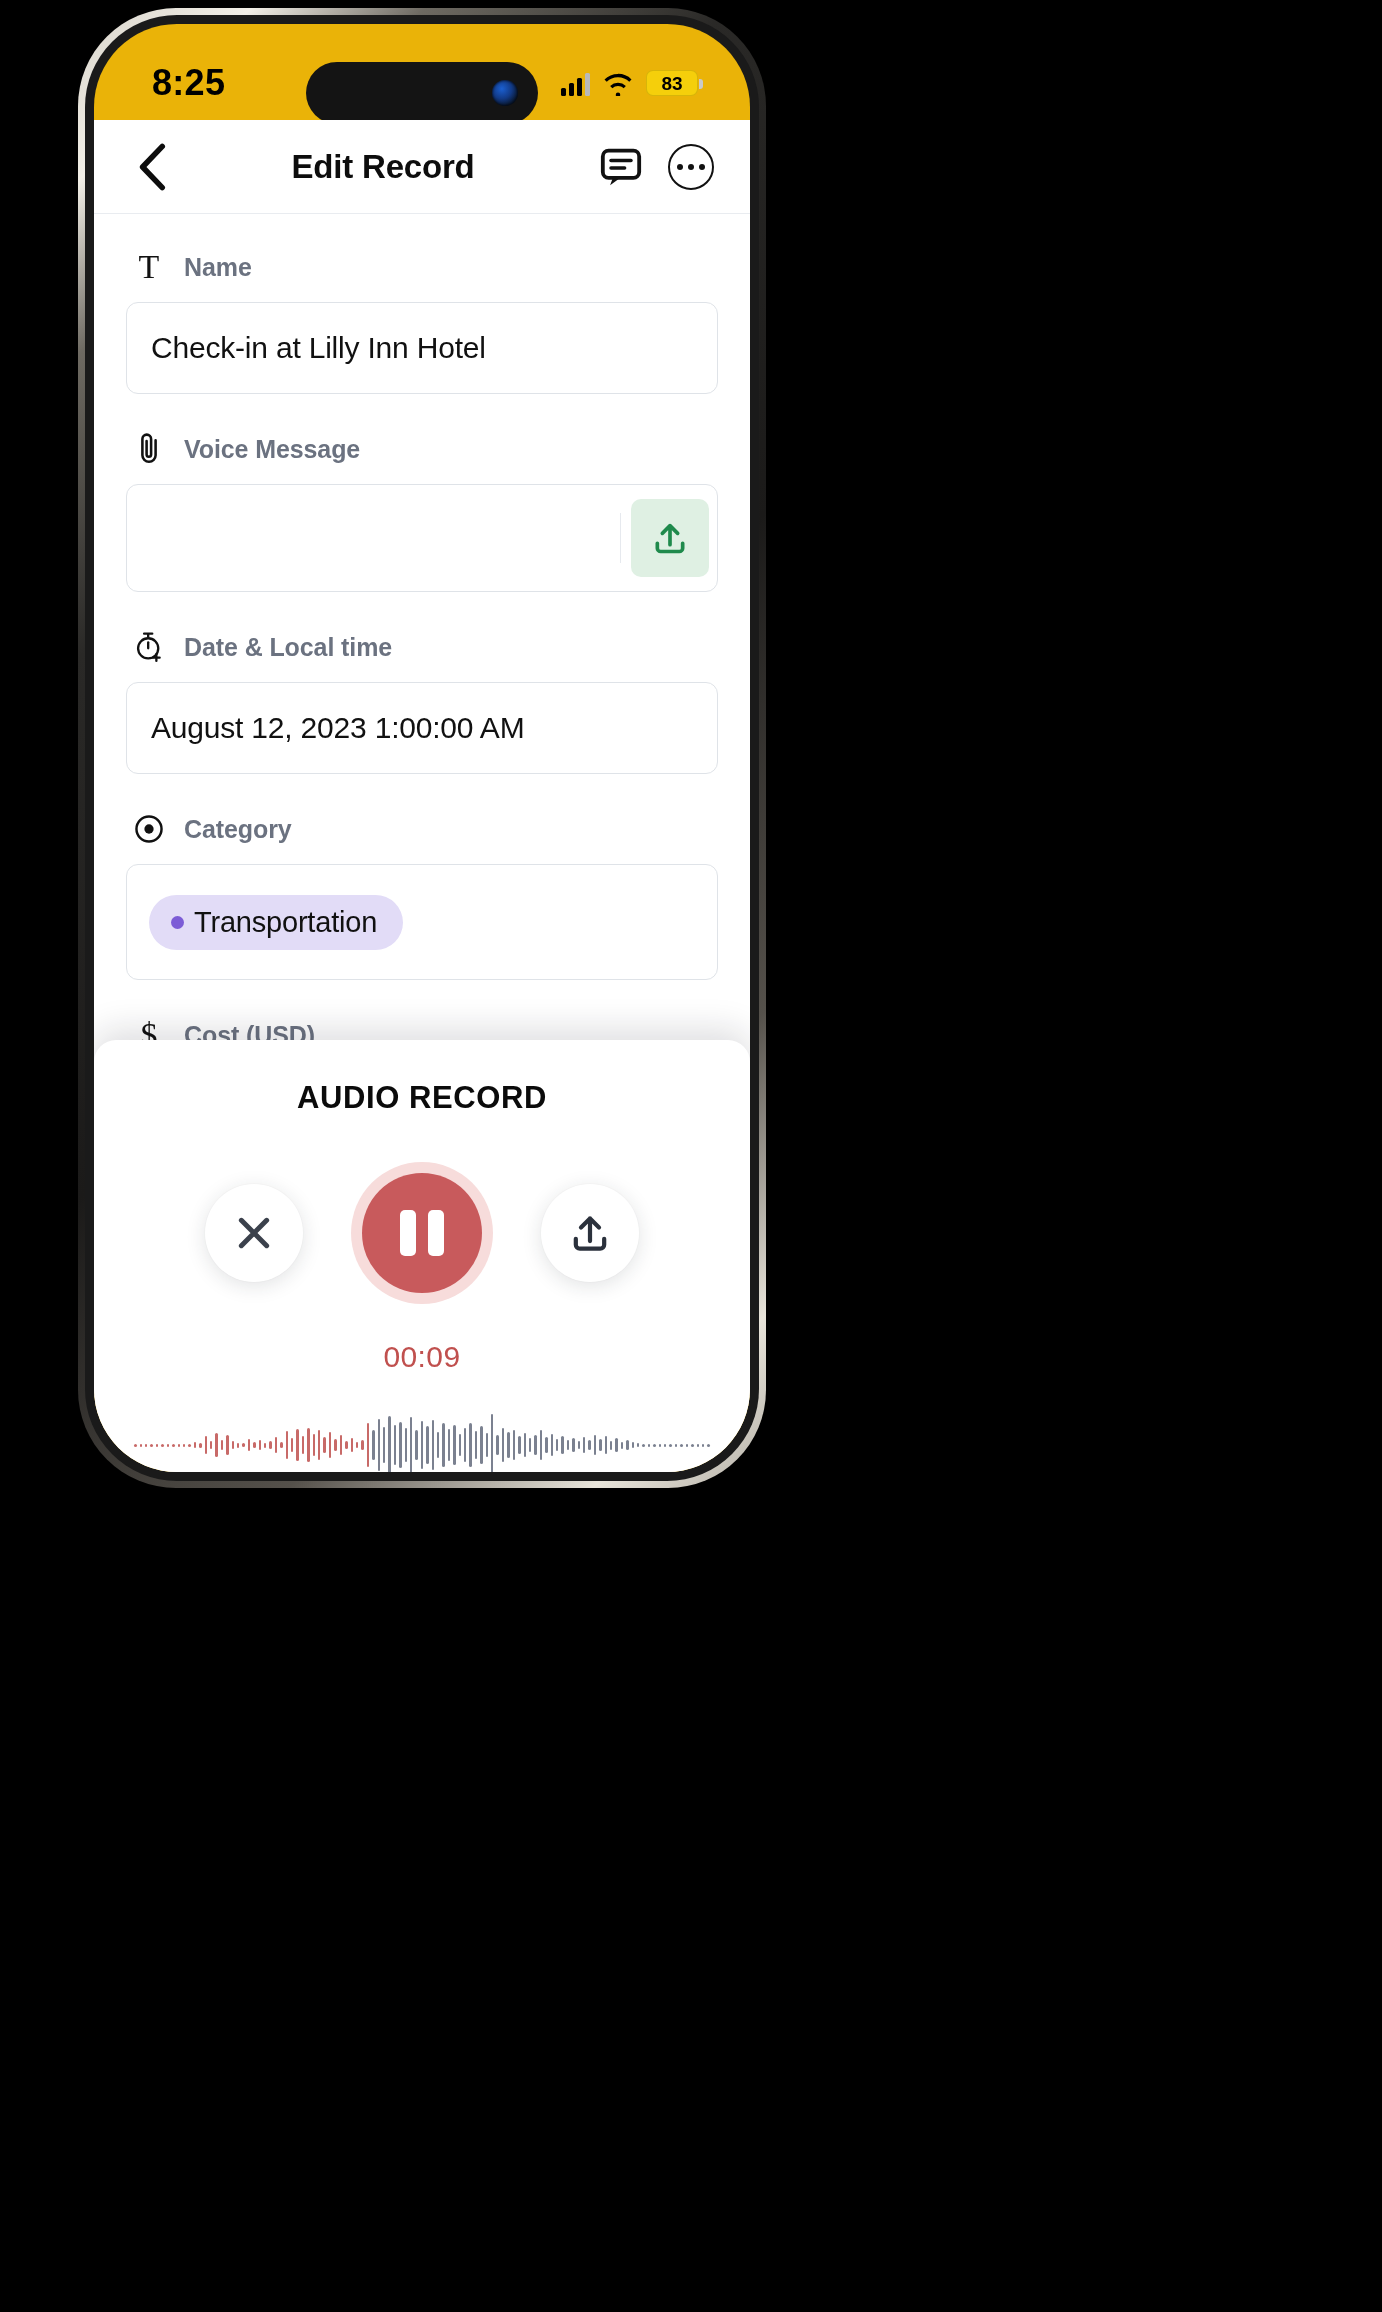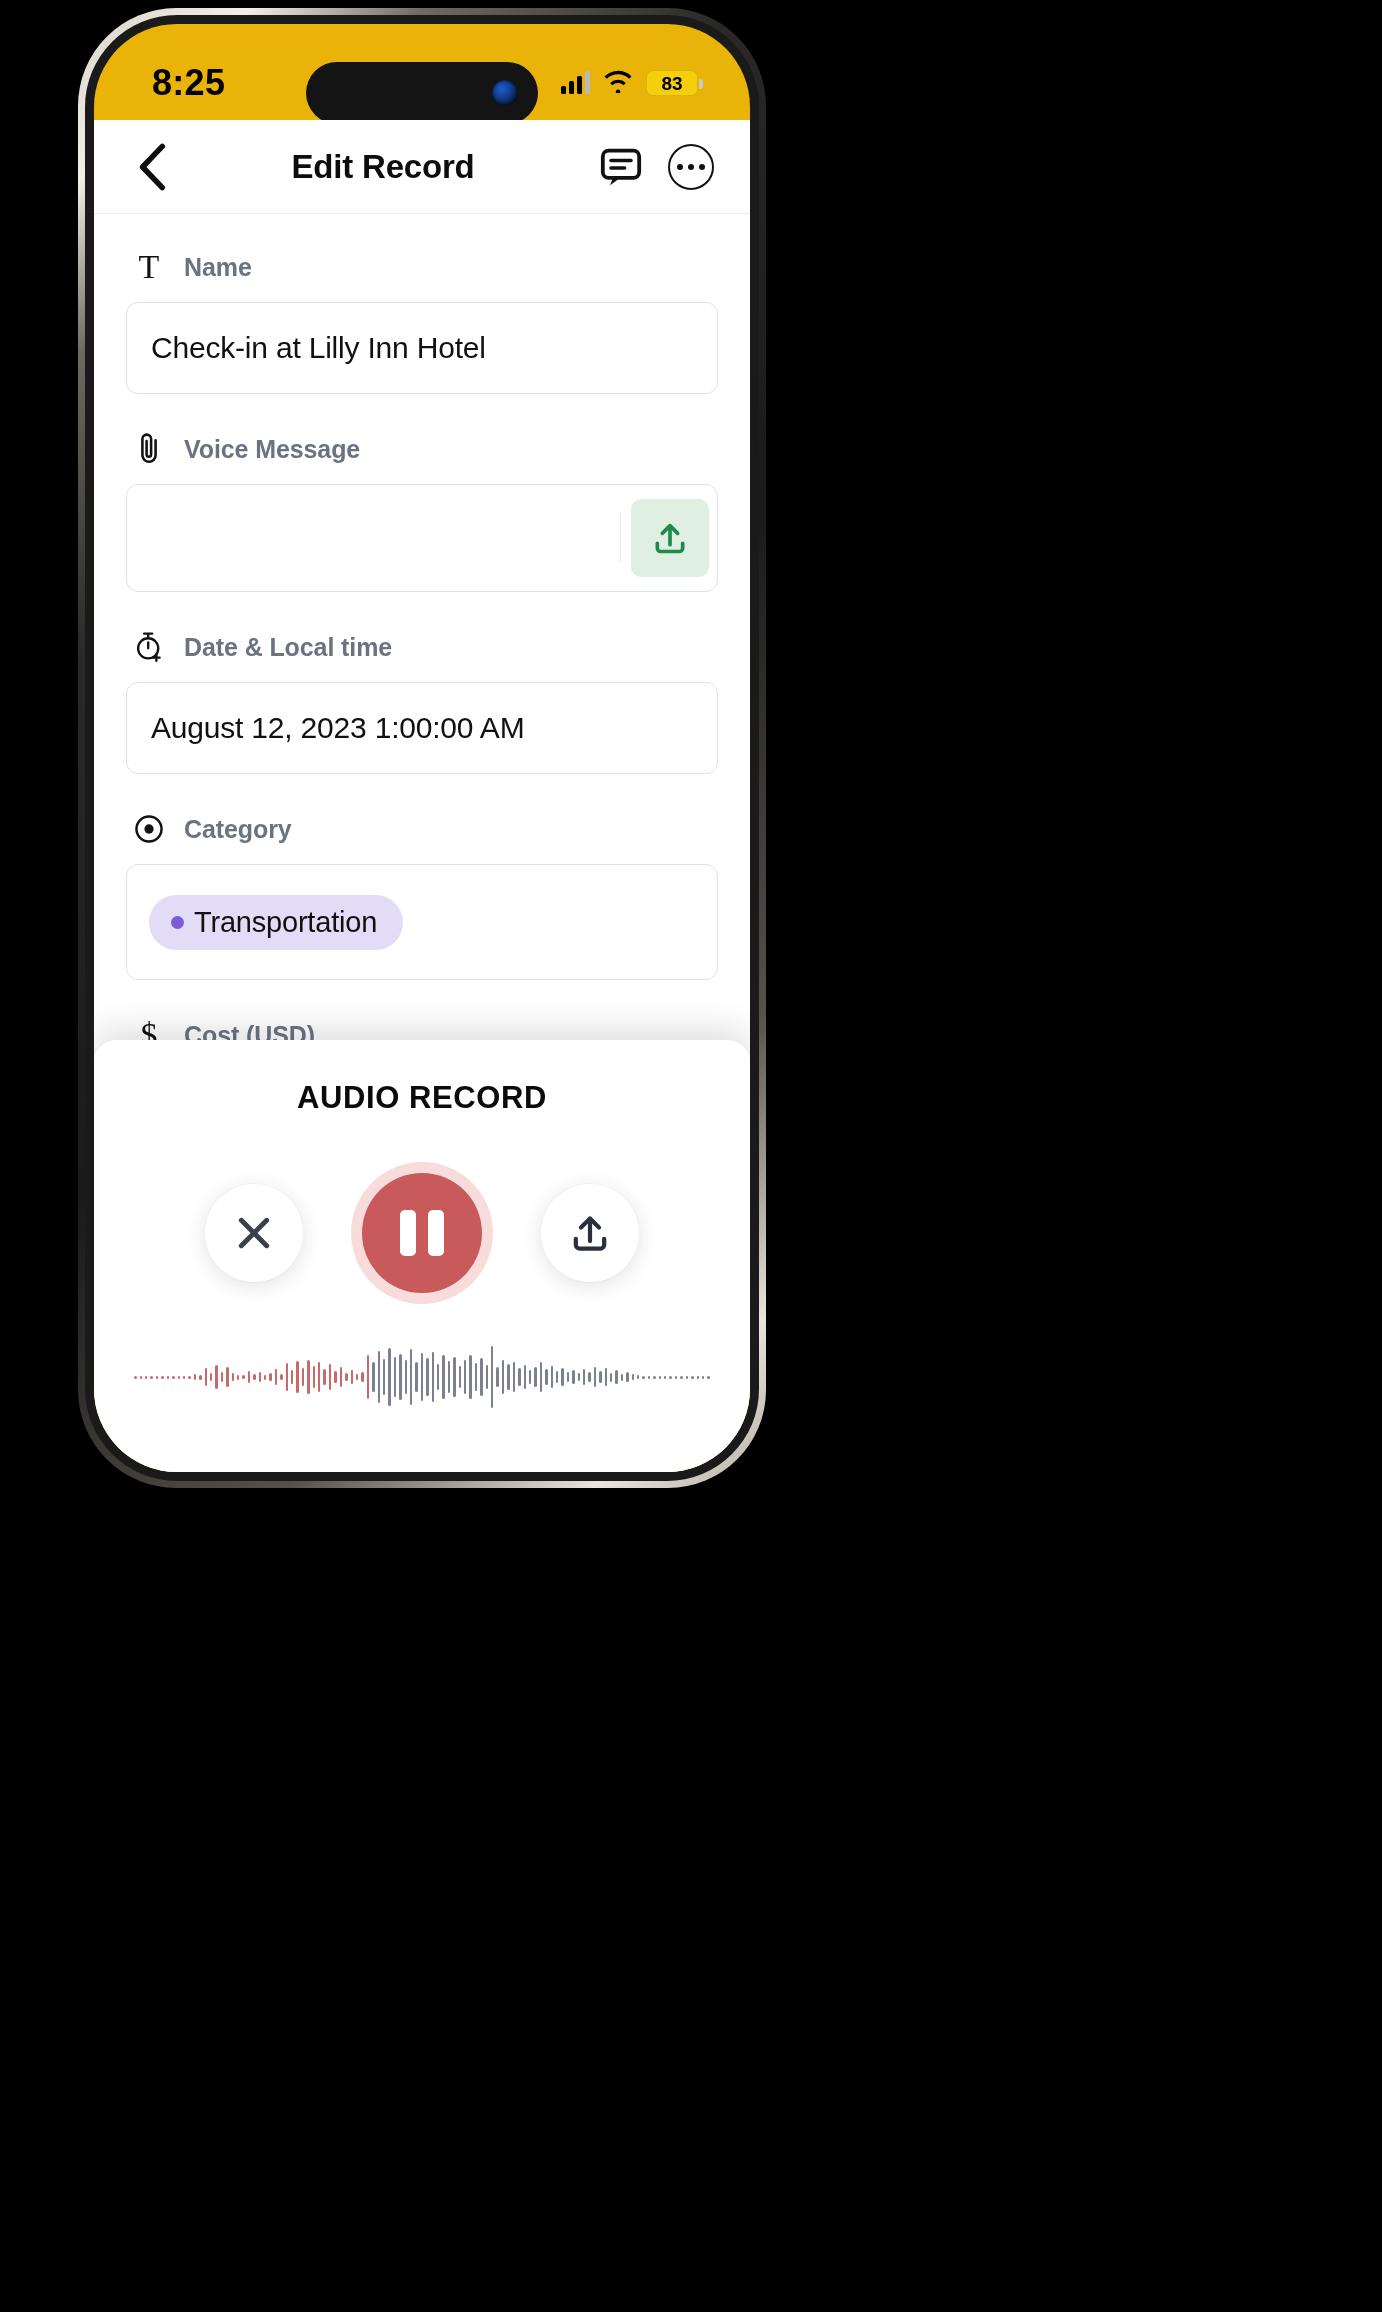--- a/index.html
+++ b/index.html
@@ -61,21 +61,21 @@
   .status-bar {
     position: absolute; left: 0; top: 0;
     width: 100%; height: 96px;
     display: flex; align-items: center; justify-content: space-between;
     padding: 22px 52px 0 58px;
   }
   .status-time {
     font-size: 36px; font-weight: 700; color: #000;
     letter-spacing: 0.3px;
   }
-  .status-right { display: flex; align-items: flex-start; gap: 13px; }
+  .status-right { display: flex; align-items: flex-end; gap: 13px; }
 
   .signal-bars { display: flex; align-items: flex-end; gap: 3px; height: 24px; }
   .signal-bars i { display: block; width: 5px; background: #000; border-radius: 1.5px; }
   .signal-bars i:nth-child(1){ height: 8px; }
   .signal-bars i:nth-child(2){ height: 13px; }
   .signal-bars i:nth-child(3){ height: 18px; }
   .signal-bars i:nth-child(4){ height: 23px; background:#b9b9b9; }
 
   .battery {
     position: relative;
@@ -464,20 +464,21 @@
             </div>
 
             <div class="ctl-round">
               <svg width="46" height="46" viewBox="0 0 24 24">
                 <path d="M12 16.2V4.4M12 4.4 7.3 9.1M12 4.4l4.7 4.7" fill="none" stroke="#2b313c" stroke-width="2.2" stroke-linecap="round" stroke-linejoin="round"></path>
                 <path d="M4.6 15v3.1a2.1 2.1 0 0 0 2.1 2.1h10.6a2.1 2.1 0 0 0 2.1-2.1V15" fill="none" stroke="#2b313c" stroke-width="2.2" stroke-linecap="round"></path>
               </svg>
             </div>
           </div>
 
+          <div class="audio-timer" style="color: rgb(192, 80, 78);">00:09</div>
 
           <div class="waveform" id="waveform">
               <i style="height: 3px; background: rgb(200, 106, 104);"></i>
               <i style="height: 3px; background: rgb(200, 106, 104);"></i>
               <i style="height: 3px; background: rgb(200, 106, 104);"></i>
               <i style="height: 3px; background: rgb(200, 106, 104);"></i>
               <i style="height: 3px; background: rgb(200, 106, 104);"></i>
               <i style="height: 3px; background: rgb(200, 106, 104);"></i>
               <i style="height: 3px; background: rgb(200, 106, 104);"></i>
               <i style="height: 3px; background: rgb(200, 106, 104);"></i>

